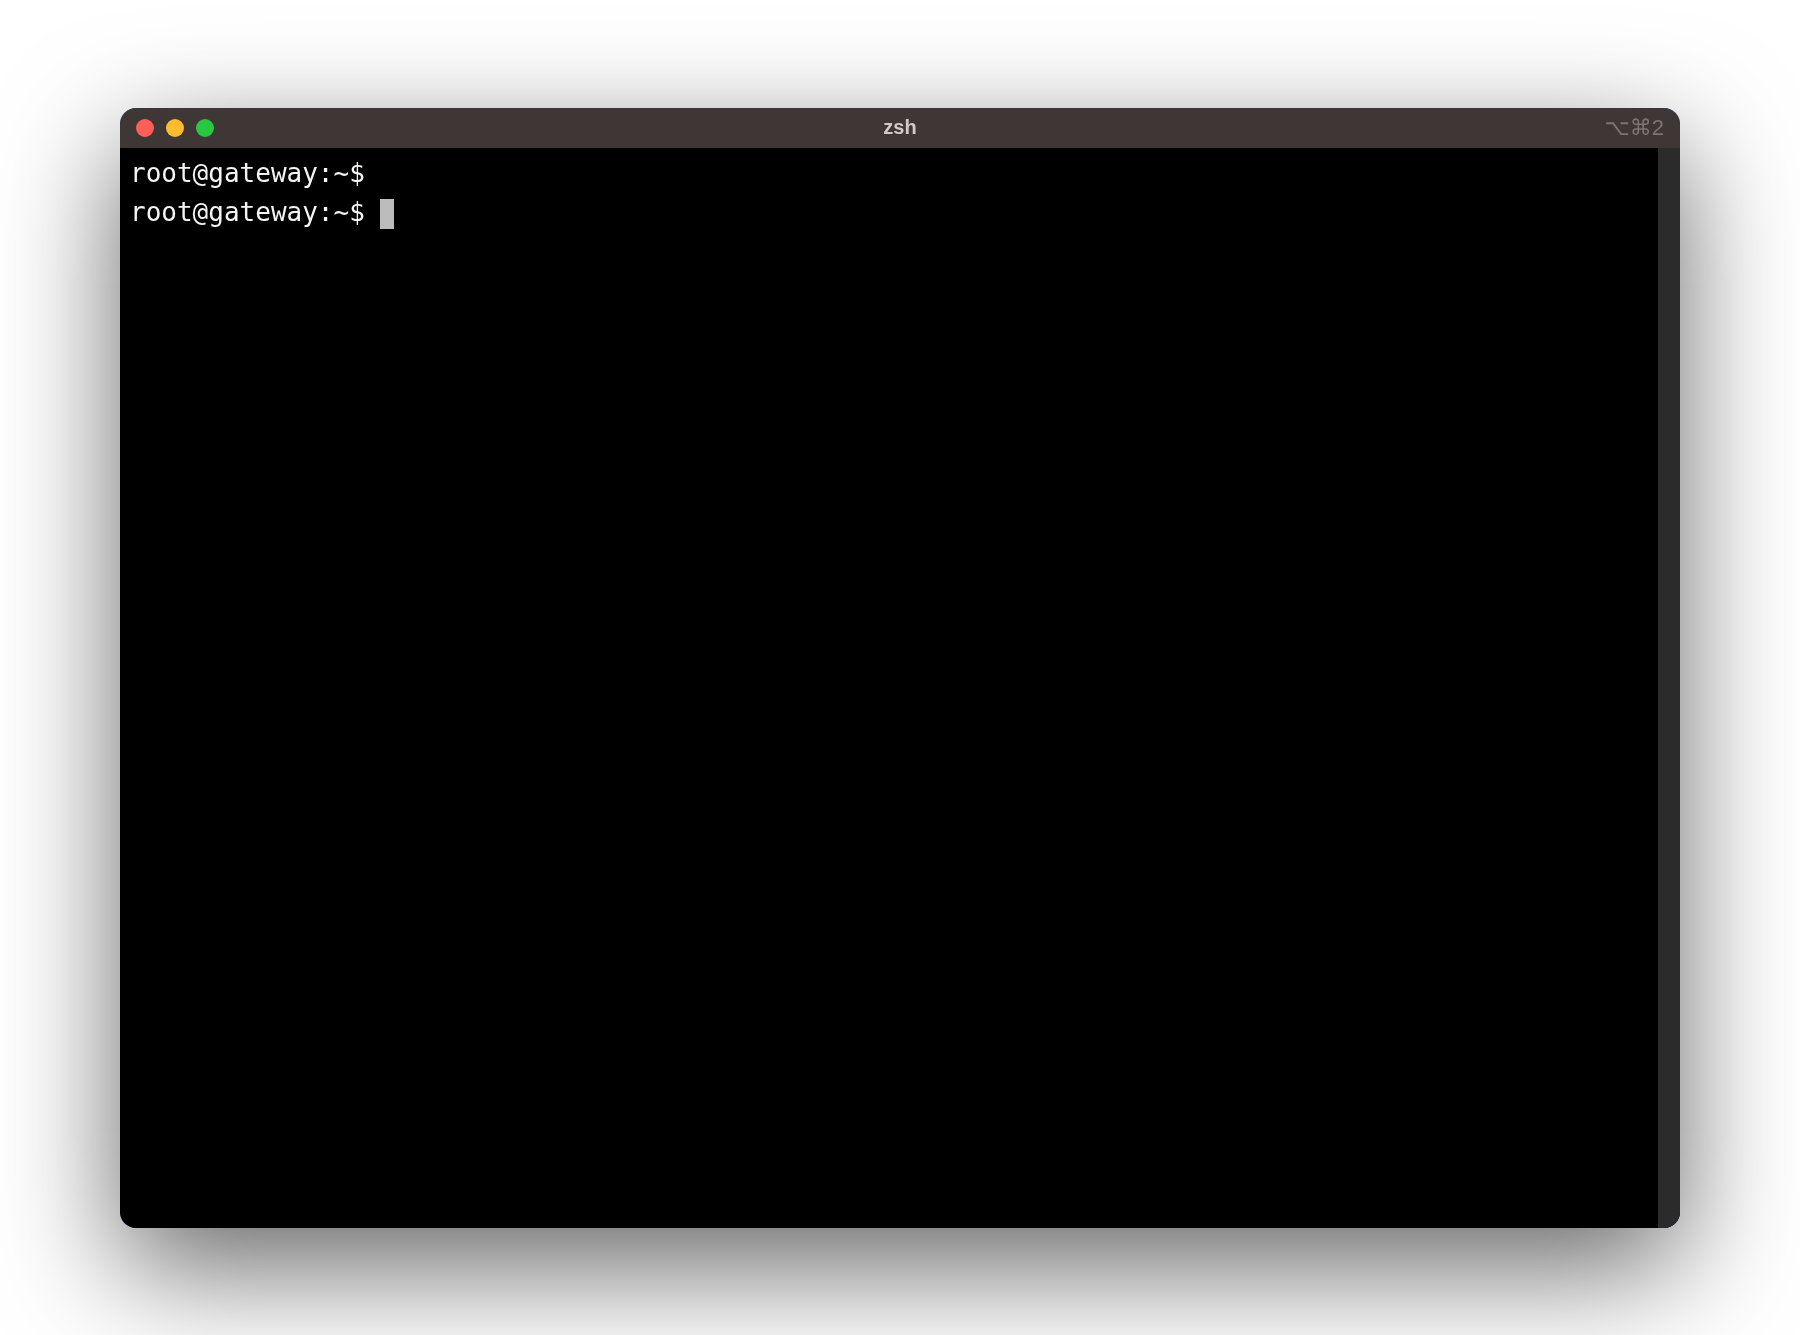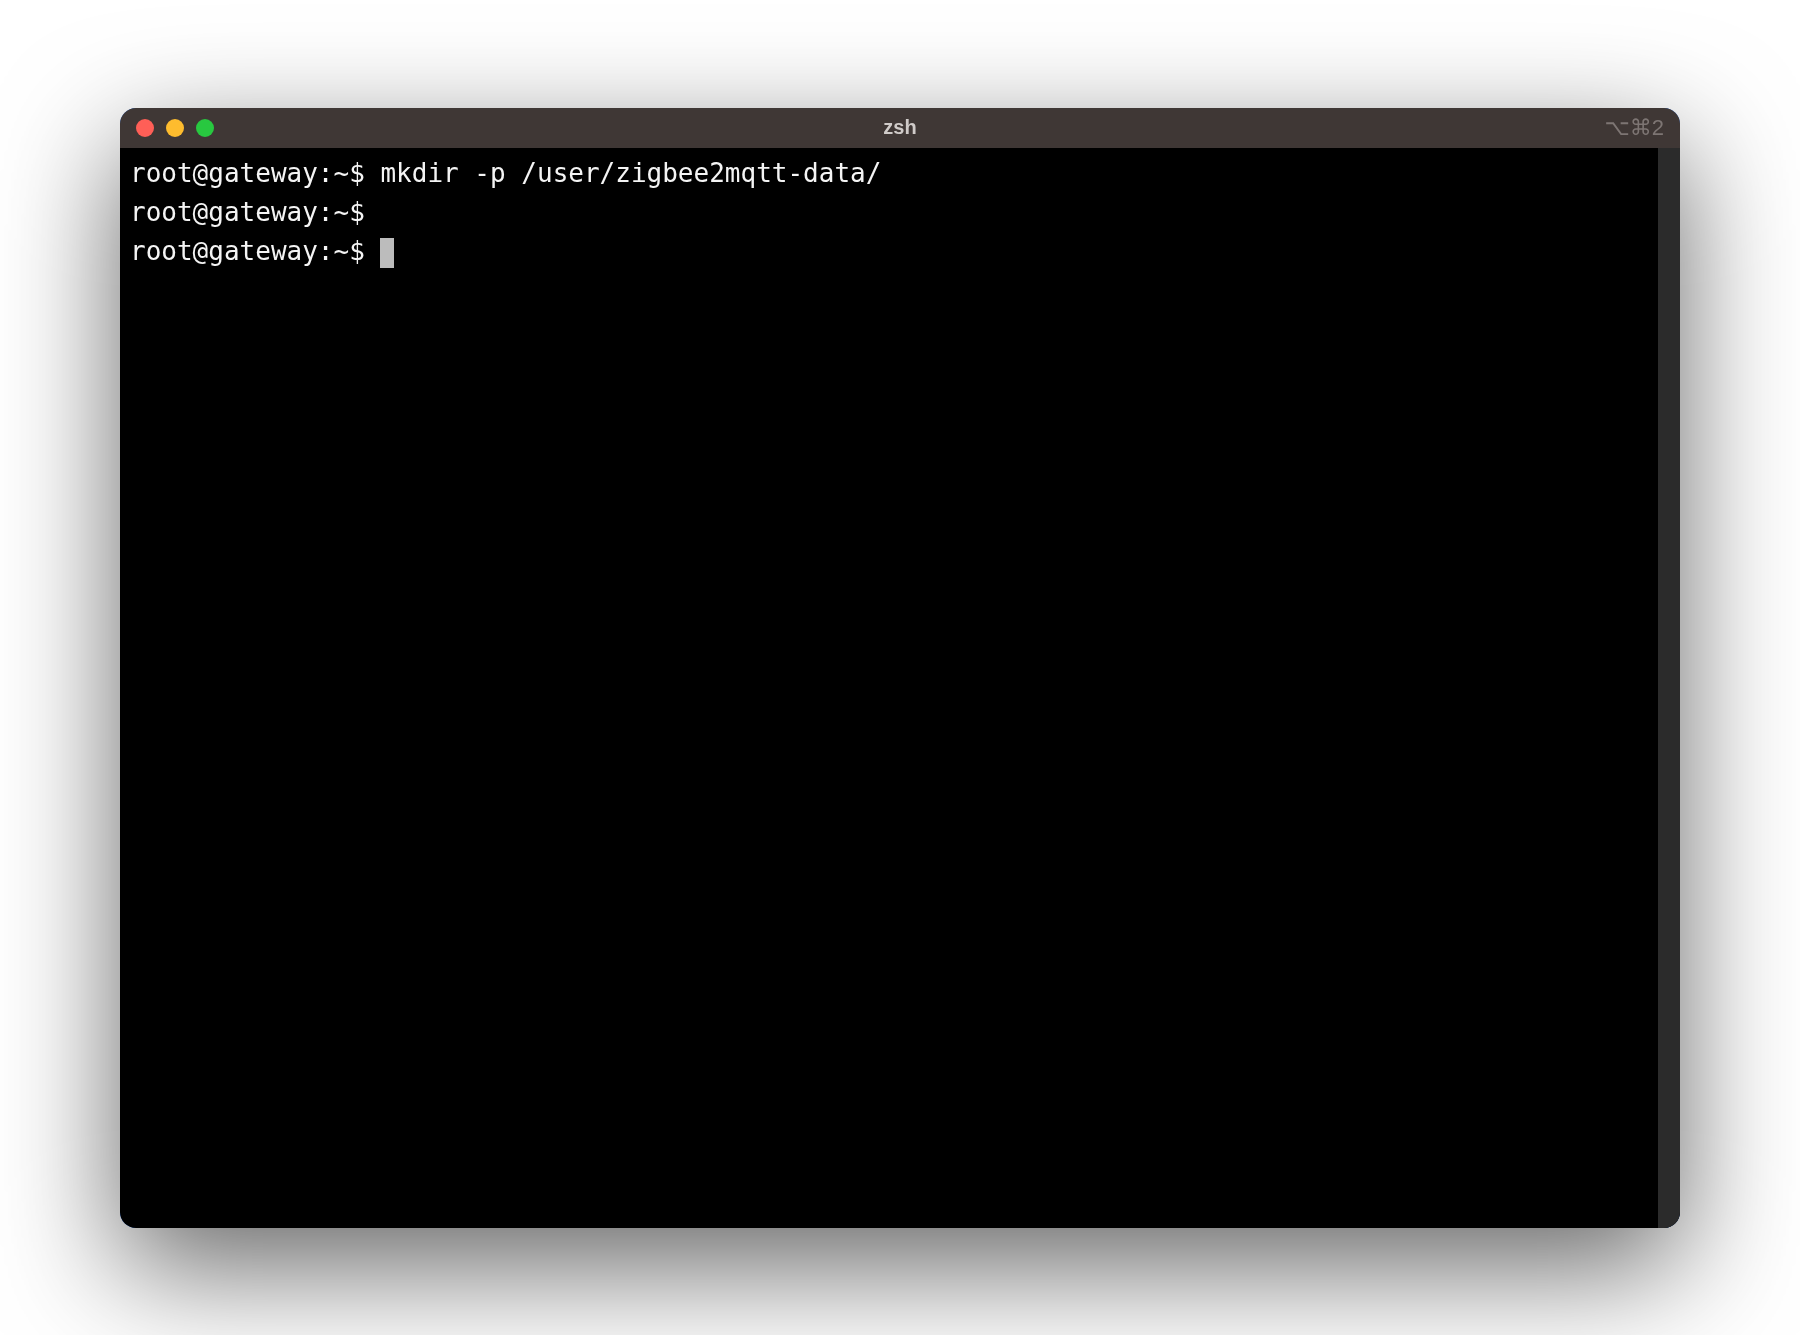--- a/index.html
+++ b/index.html
@@ -100,16 +100,16 @@
   <div class="titlebar">
     <div class="traffic-lights">
       <div class="light red"></div>
       <div class="light yellow"></div>
       <div class="light green"></div>
     </div>
     <div class="title">zsh</div>
     <div class="tab-indicator">⌥⌘2</div>
   </div>
   <div class="terminal-body">
-    <div class="terminal-content" id="terminal-content"><div class="line"><span>root@gateway:~$ </span><span>mkdir -p /user/zigbee2mqtt-data/</span></div><div class="line"><span>root@gateway:~$ </span><span></span></div><div class="line"><span>root@gateway:~$ </span><span></span><span class="cursor"></span></div></div>
+    <div class="terminal-content" id="terminal-content"><div class="line"><span>root@gateway:~$ </span><span></span></div><div class="line"><span>root@gateway:~$ </span><span></span><span class="cursor"></span></div></div>
     <div class="scrollbar-track"></div>
   </div>
 </div>
 
 </body></html>

